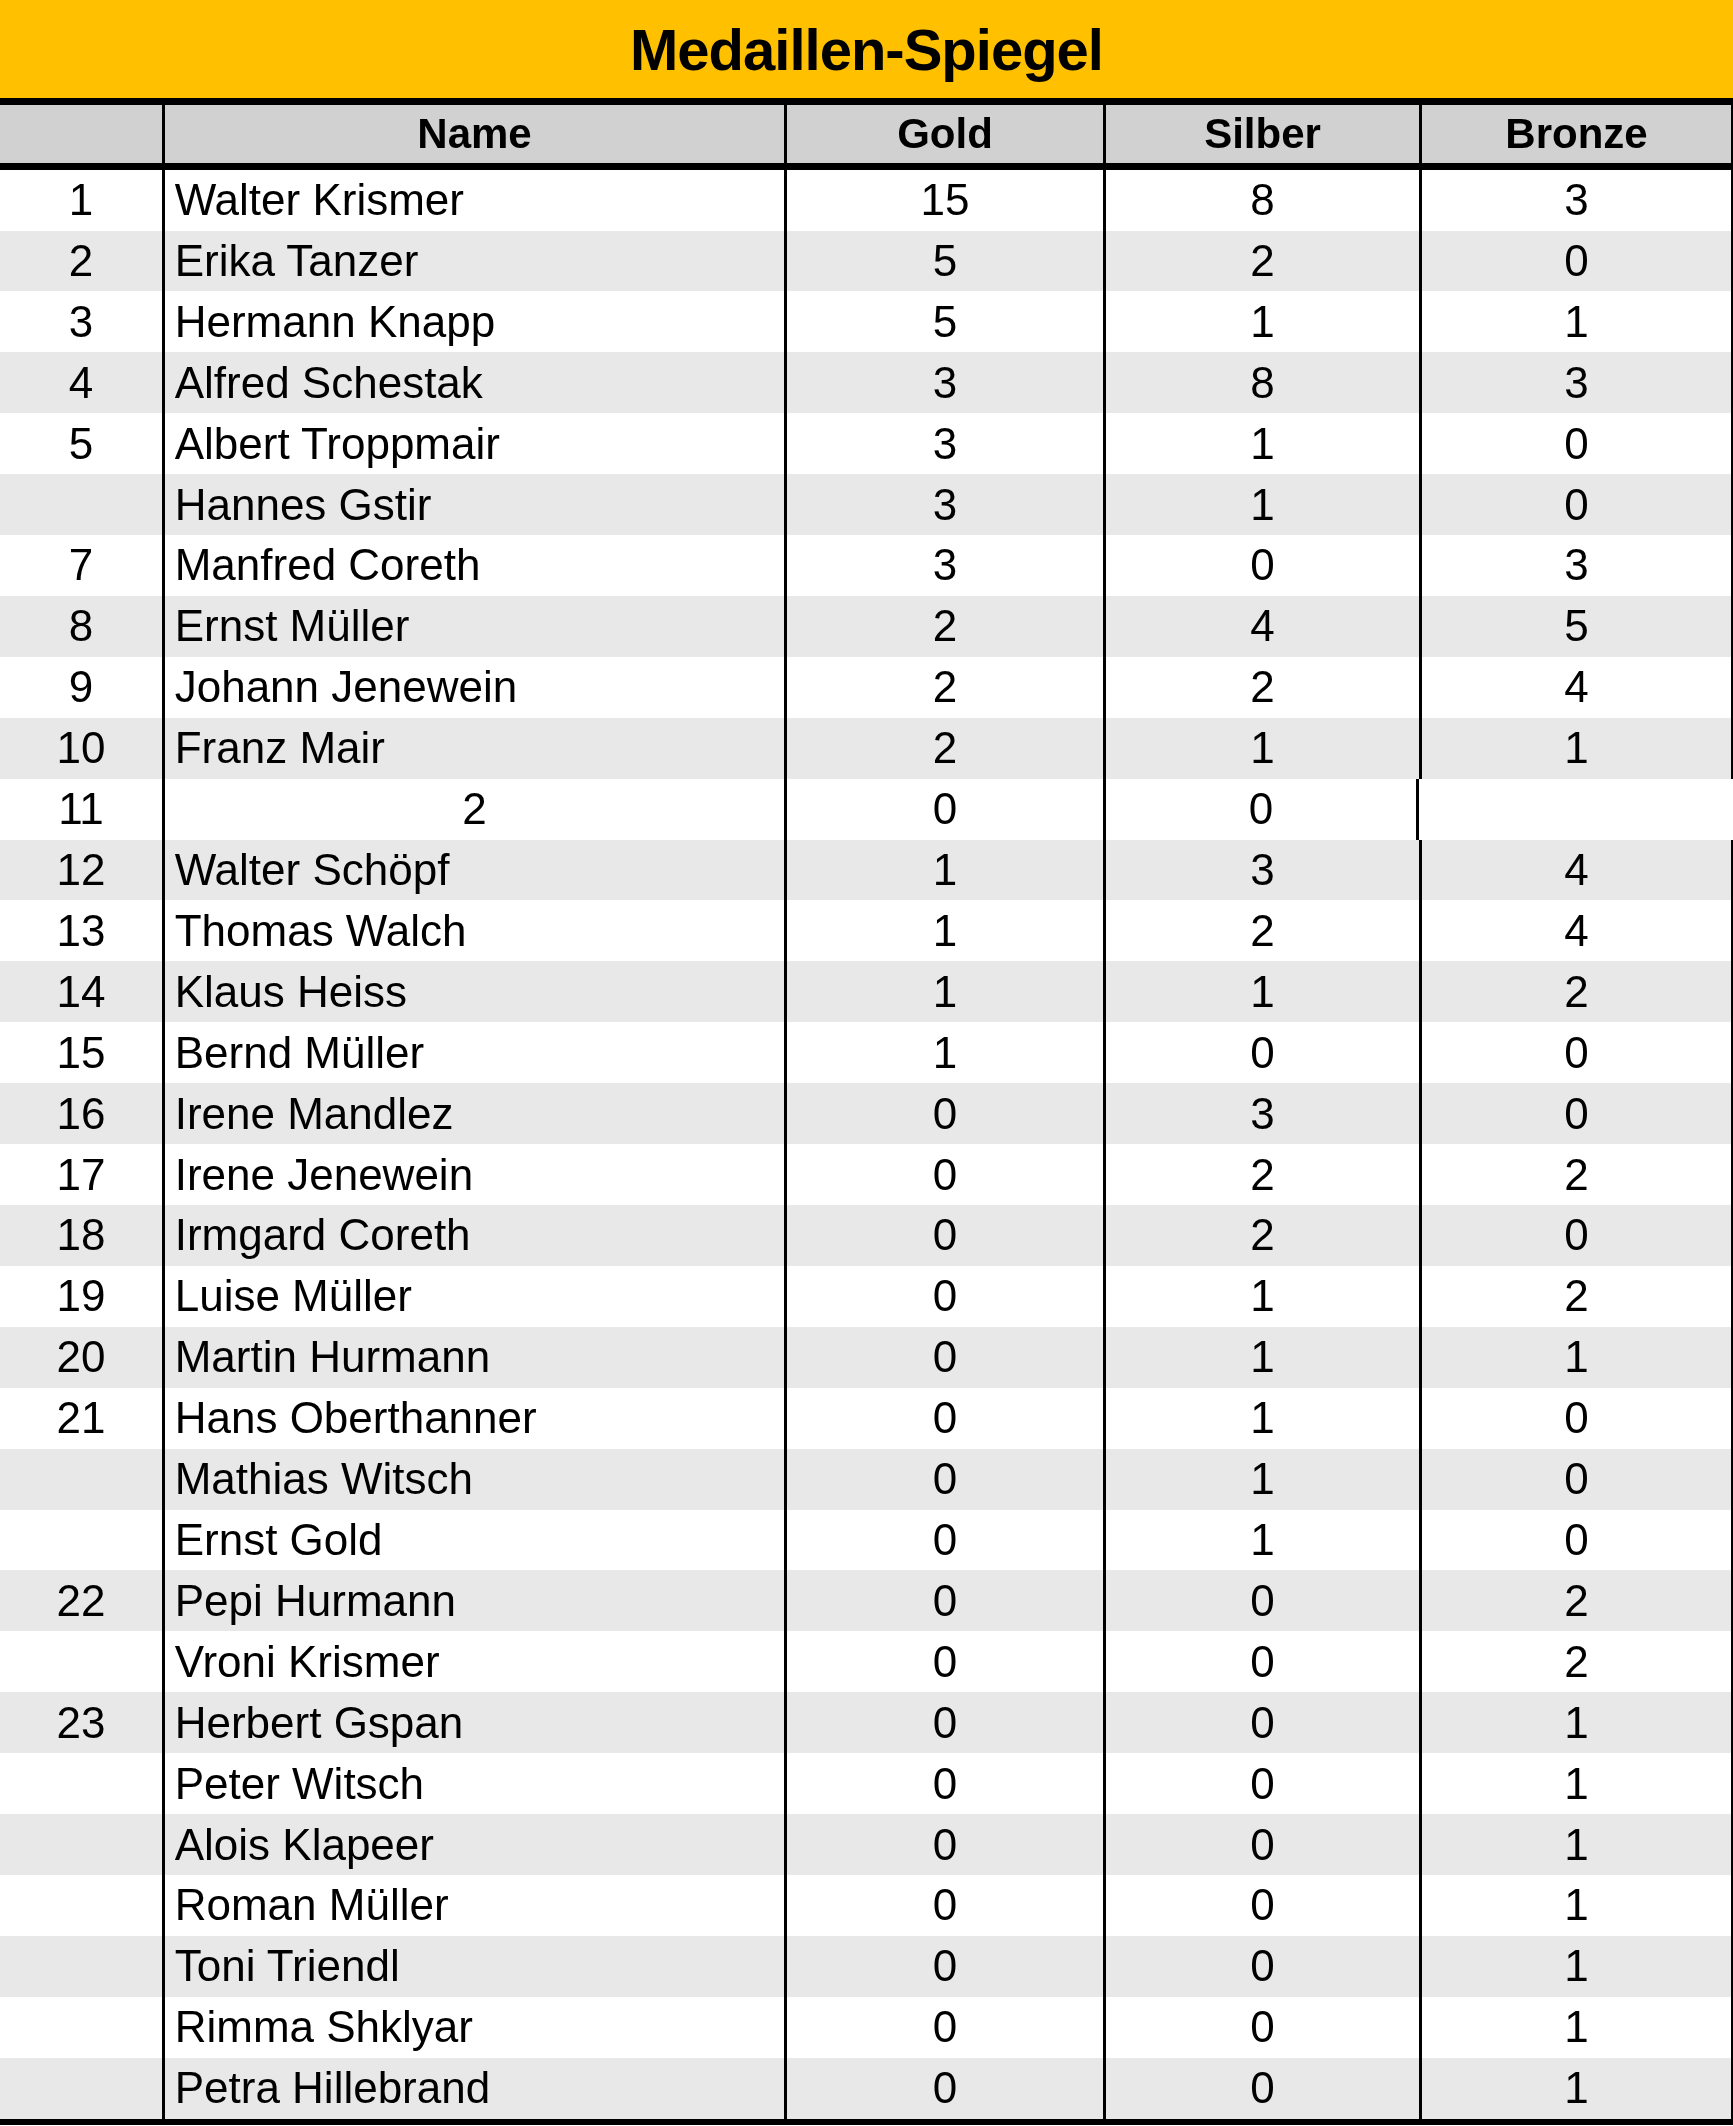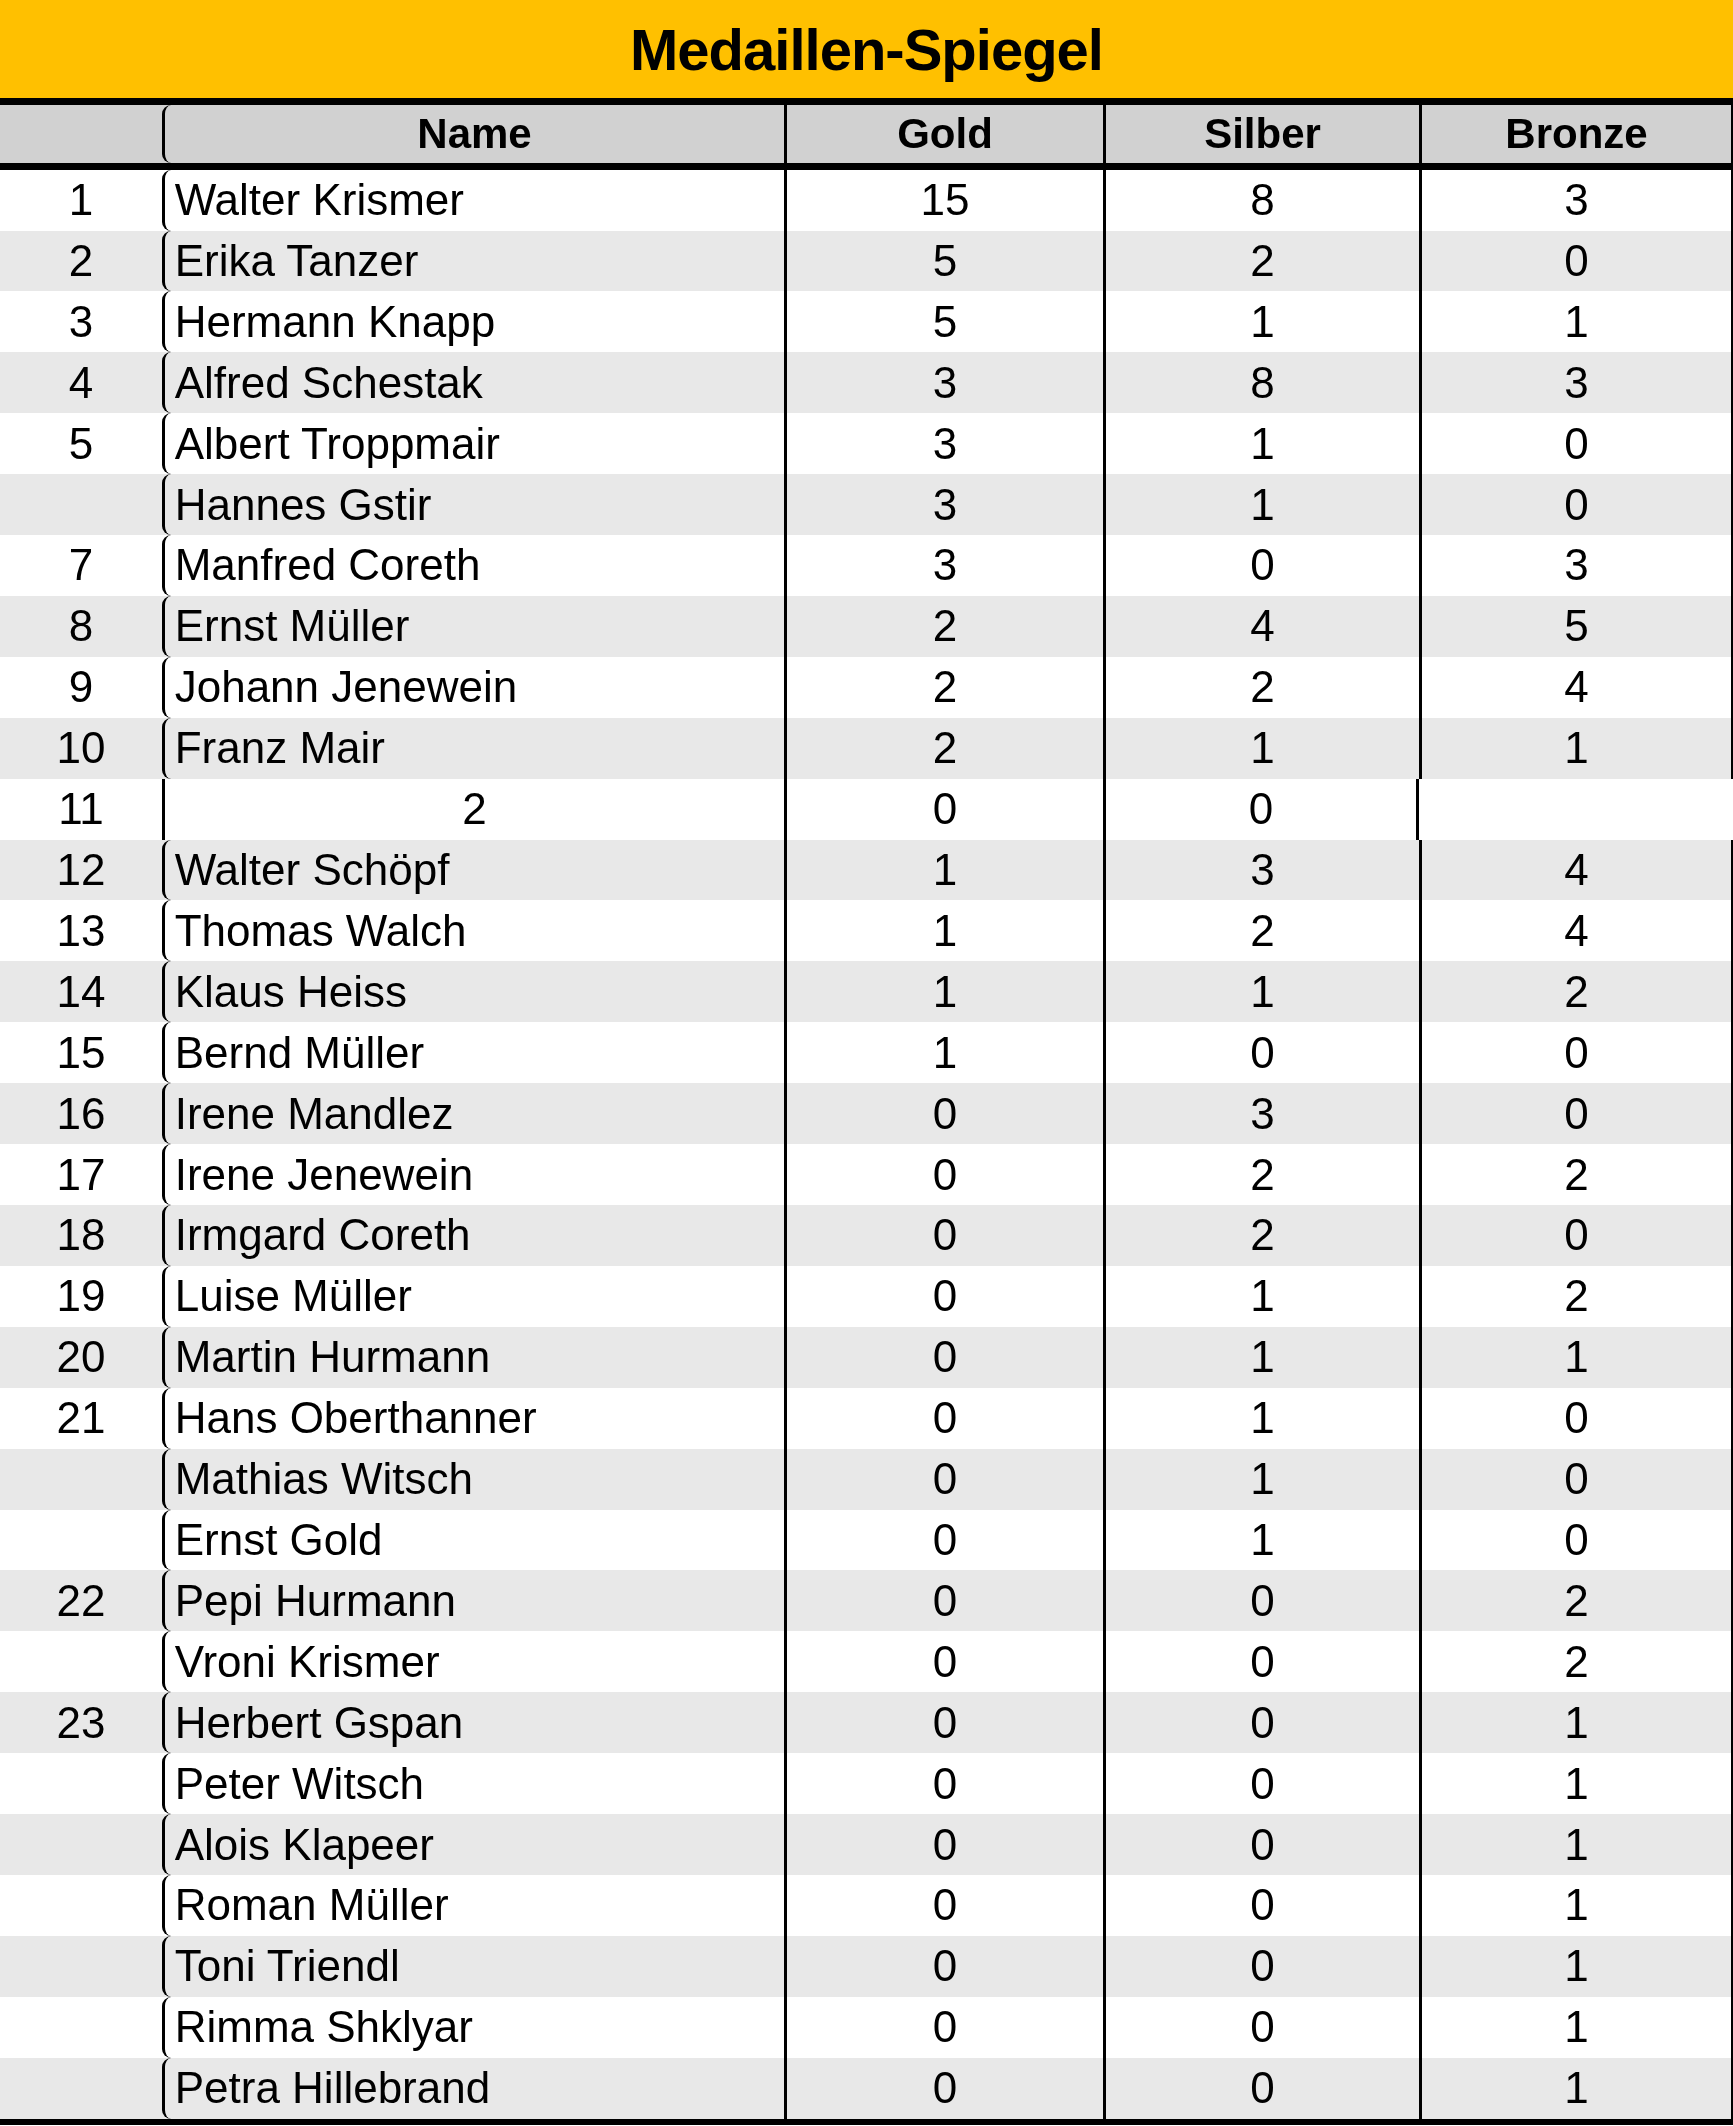--- a/index.html
+++ b/index.html
@@ -20,21 +20,21 @@
 
   .grid-row {
     display:grid;
     grid-template-columns:162px 622px 319px 316px 315px;
   }
   .cell {
     display:flex; align-items:center; justify-content:center;
     box-sizing:border-box;
     overflow:hidden; white-space:nowrap;
   }
-  .cell.name { justify-content:flex-start; padding-left:9.7px;border-radius:9px; }
+  .cell.name { justify-content:flex-start; padding-left:9.7px; }
   .cell.b-left  { border-left:3.9px solid #000; }
   .cell.b-right { border-right:3.9px solid #000; }
 
   .header-row {
     height:58px; background:#D1D1D1;
     font-weight:700; font-size:42px;
   }
   .header-row .cell.name { justify-content:center; padding-left:0; }
 
   .table-body {

